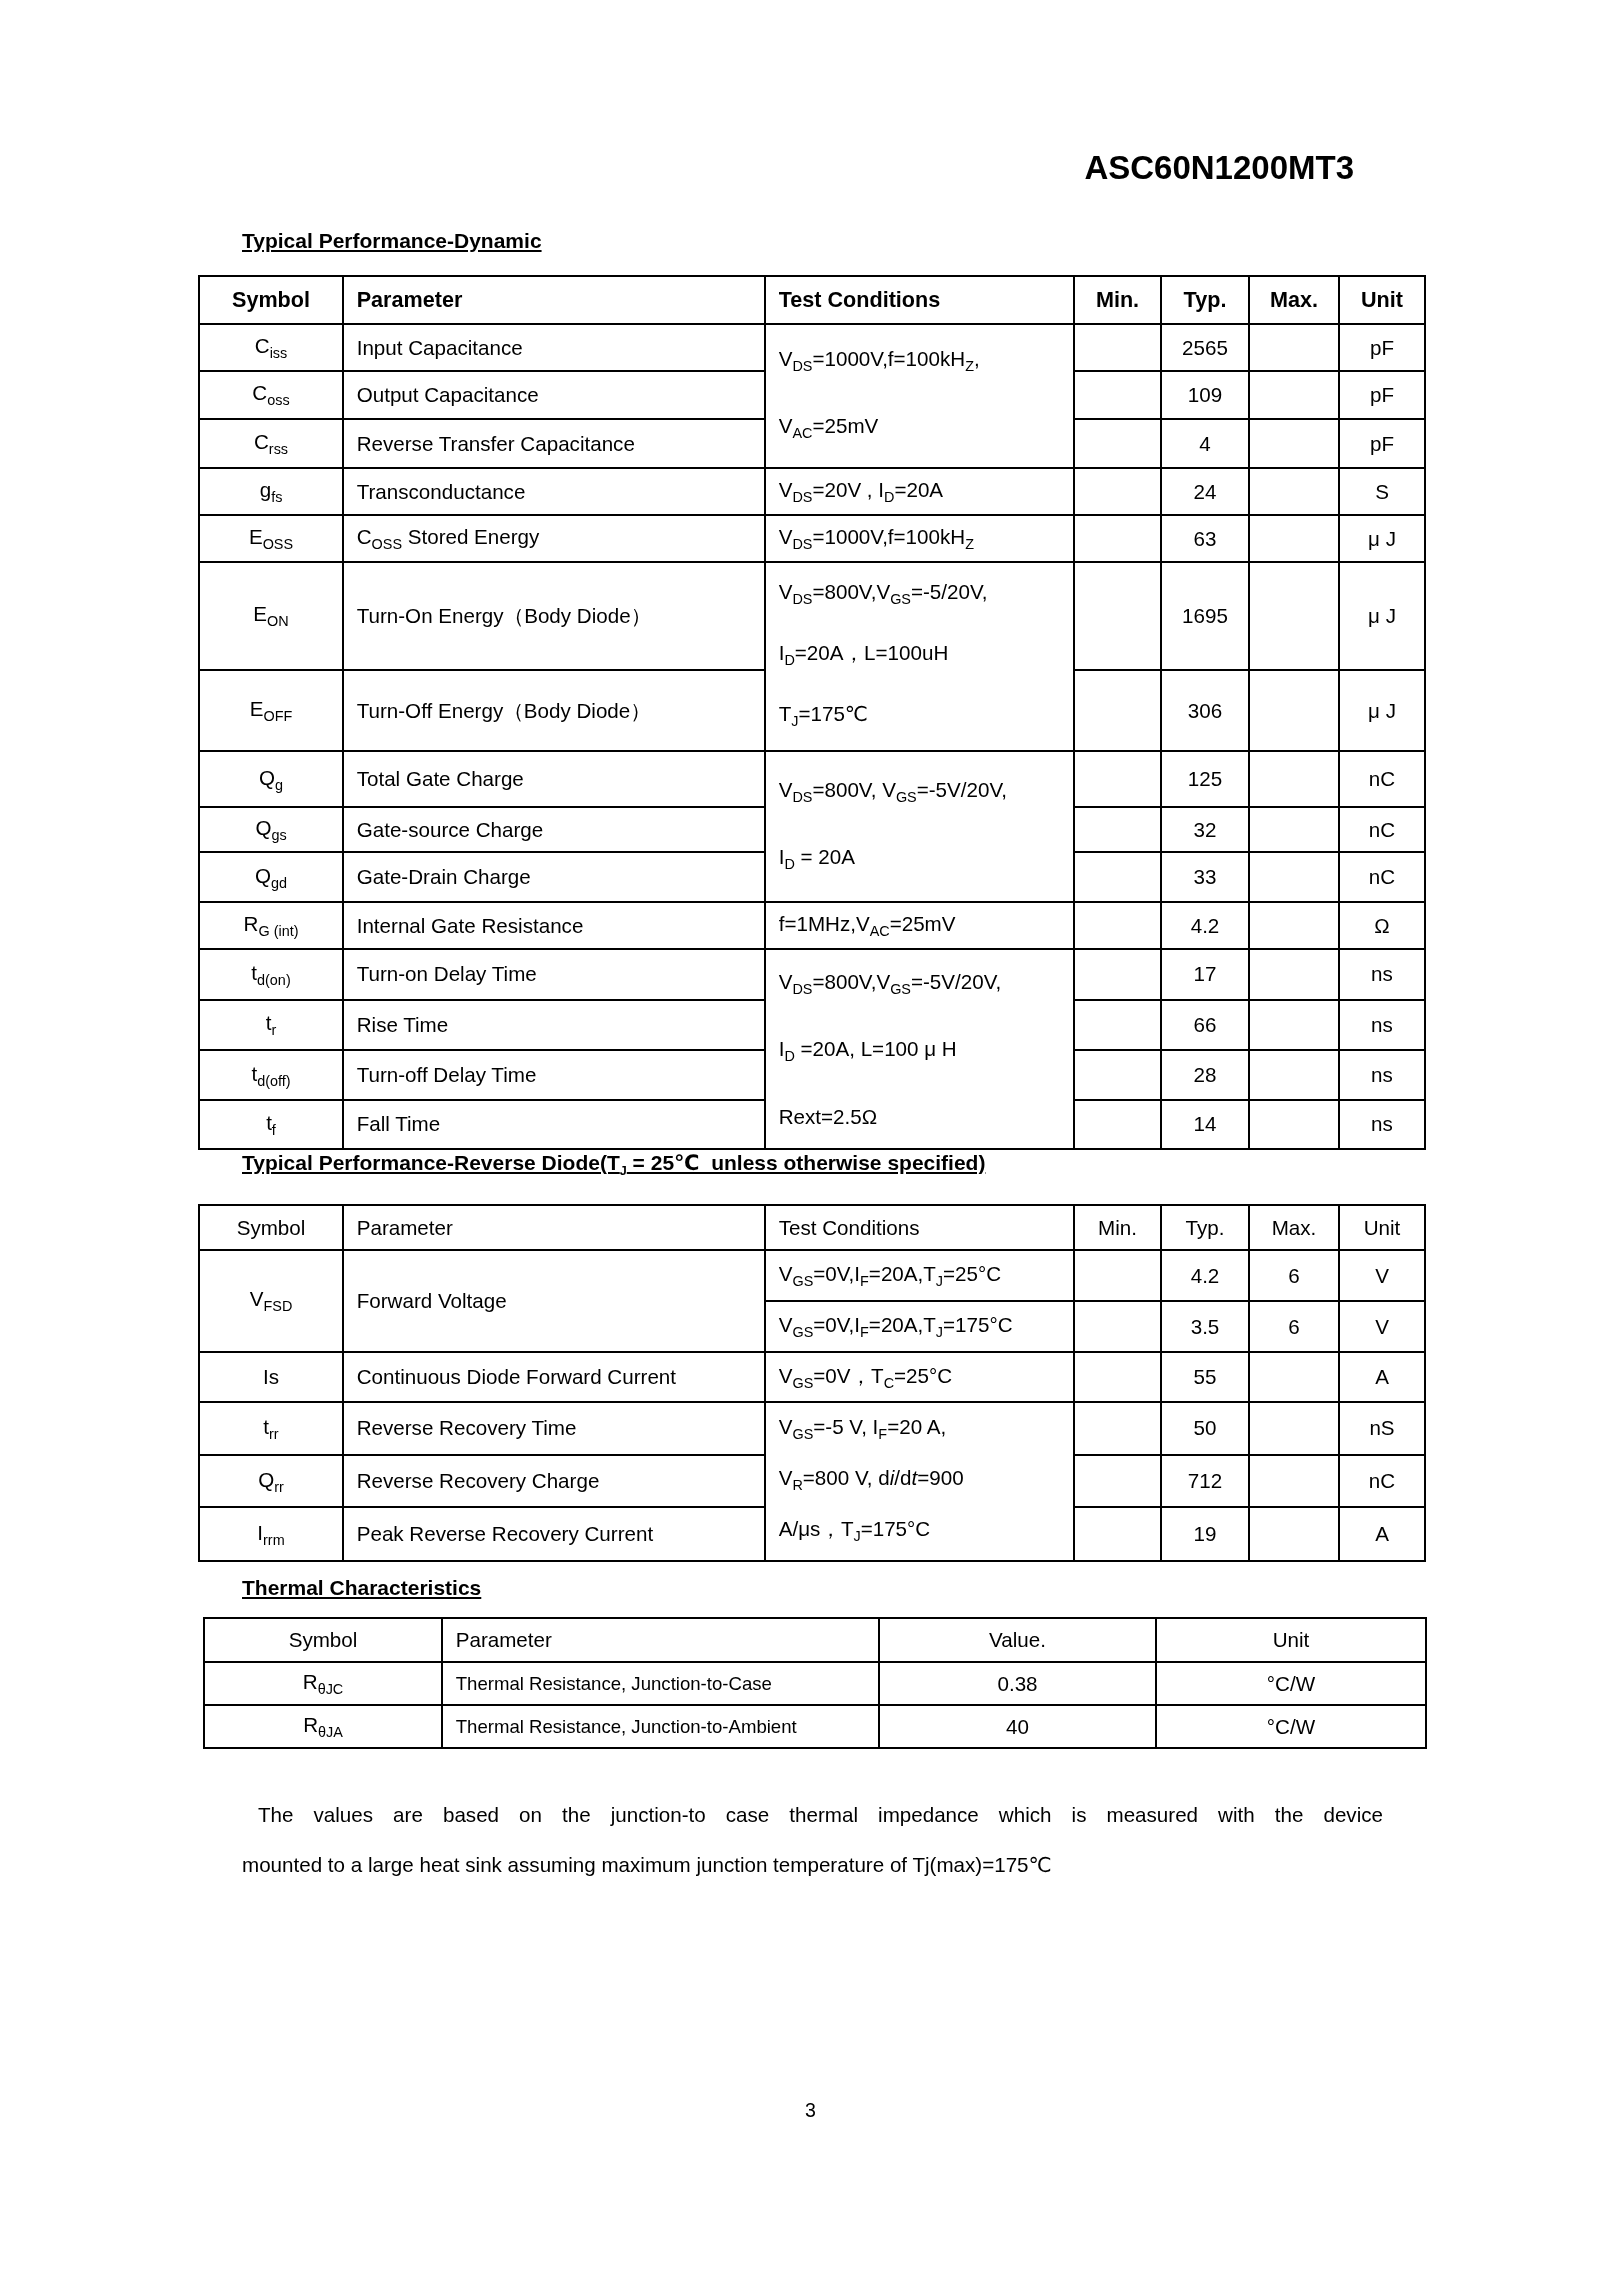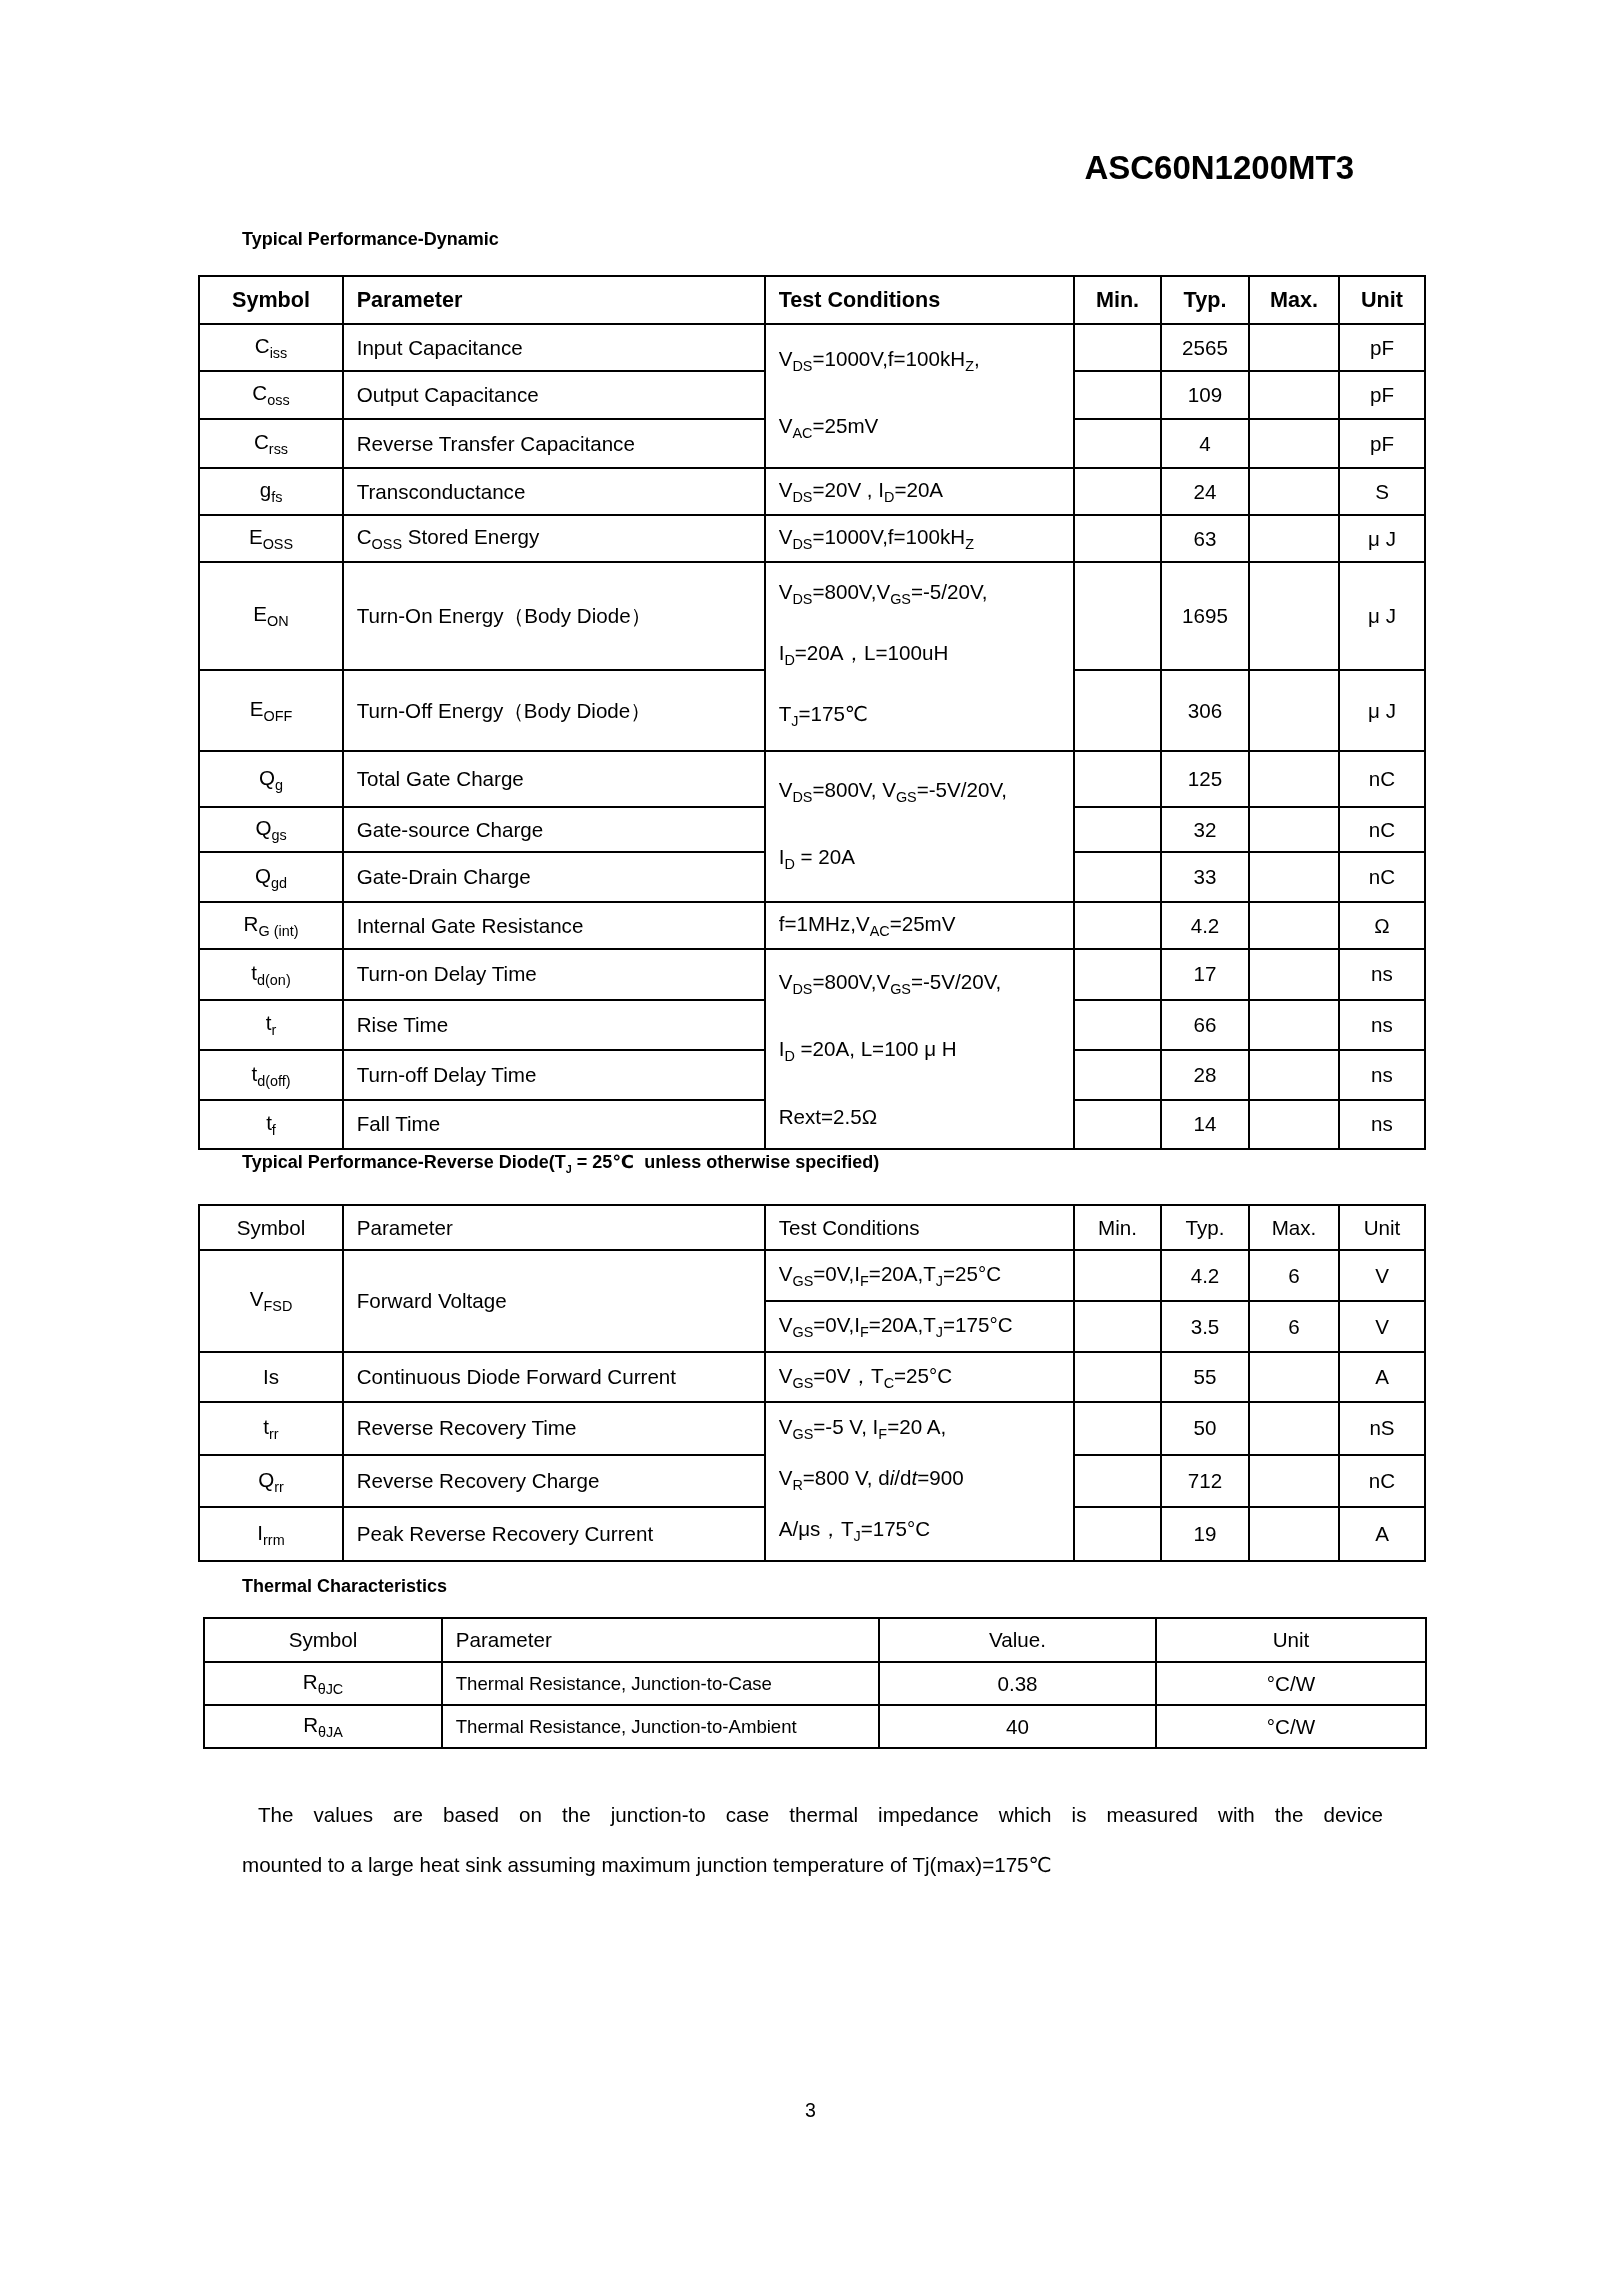--- a/index.html
+++ b/index.html
@@ -1,21 +1,21 @@
 <!DOCTYPE html>
 <html><head>
 <meta charset="utf-8">
 <style>
   html,body{margin:0;padding:0;background:#888;}
   .page{
     position:relative;width:1621px;height:2293px;background:#ffffff;
     font-family:"Liberation Sans","DejaVu Sans",sans-serif;color:#000;overflow:hidden;
   }
   .doc-title{position:absolute;top:149px;right:267px;font-size:33px;font-weight:bold;letter-spacing:0px;}
-  .sec-h{position:absolute;font-size:18px;font-weight:bold;}
+  .sec-h{position:absolute;font-size:21px;font-weight:bold;text-decoration:underline;}
   .sec-h sub{font-size:60%;}
   #h-dynamic{left:242px;top:229px;}
   #h-reverse{left:242px;top:1151px;}
   #h-thermal{left:242px;top:1576px;}
 
   table{position:absolute;border-collapse:collapse;table-layout:fixed;border:2.9px solid #000;font-size:20.6px;}
   #t-dynamic{left:198px;top:275px;width:1227px;}
   #t-reverse{left:198px;top:1204px;width:1227px;}
   #t-thermal{left:203px;top:1617px;width:1222px;}
   th,td{border:2px solid #000;text-align:center;vertical-align:middle;padding:2px 5.9px;overflow:hidden;}

